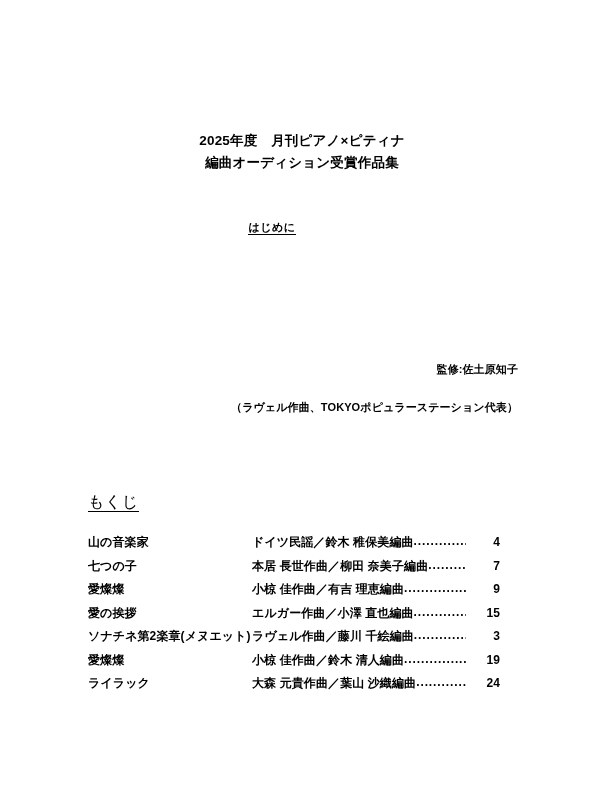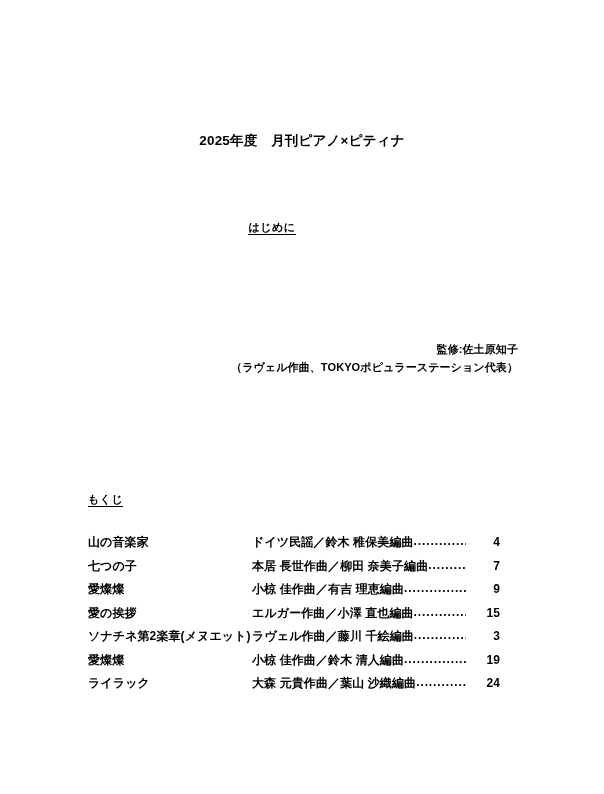--- a/index.html
+++ b/index.html
@@ -78,29 +78,30 @@
     left: 0;
     width: 518px;
     text-align: right;
     font-size: 11px;
     font-weight: bold;
     line-height: 18px;
     letter-spacing: 0.1px;
   }
   .signature .line {
     white-space: pre;
+    margin-top: 20px;
   }
 
   
   .toc-heading {
     position: absolute;
     top: 492px;
     left: 88px;
-    font-size: 11px;
-    font-weight: bold;
+    font-size: 16px;
+    font-weight: normal;
     letter-spacing: 0.5px;
   }
   .toc-heading span {
     border-bottom: 1px solid #000;
     padding-bottom: 1px;
   }
 
   .toc {
     position: absolute;
     top: 534px;
@@ -143,20 +144,21 @@
     white-space: pre;
   }
 </style>
 </head>
 <body>
 
 <div class="page">
 
   <div class="title-block">
     <div class="title-line">2025年度　月刊ピアノ×ピティナ</div>
+    <div class="title-line">編曲オーディション受賞作品集</div>
   </div>
 
   <div class="preface-heading">
     <span>はじめに</span>
   </div>
 
 
   <div class="signature">
     <div class="line">監修:佐土原知子</div>
     <div class="line">（ラヴェル作曲、TOKYOポピュラーステーション代表）</div>

